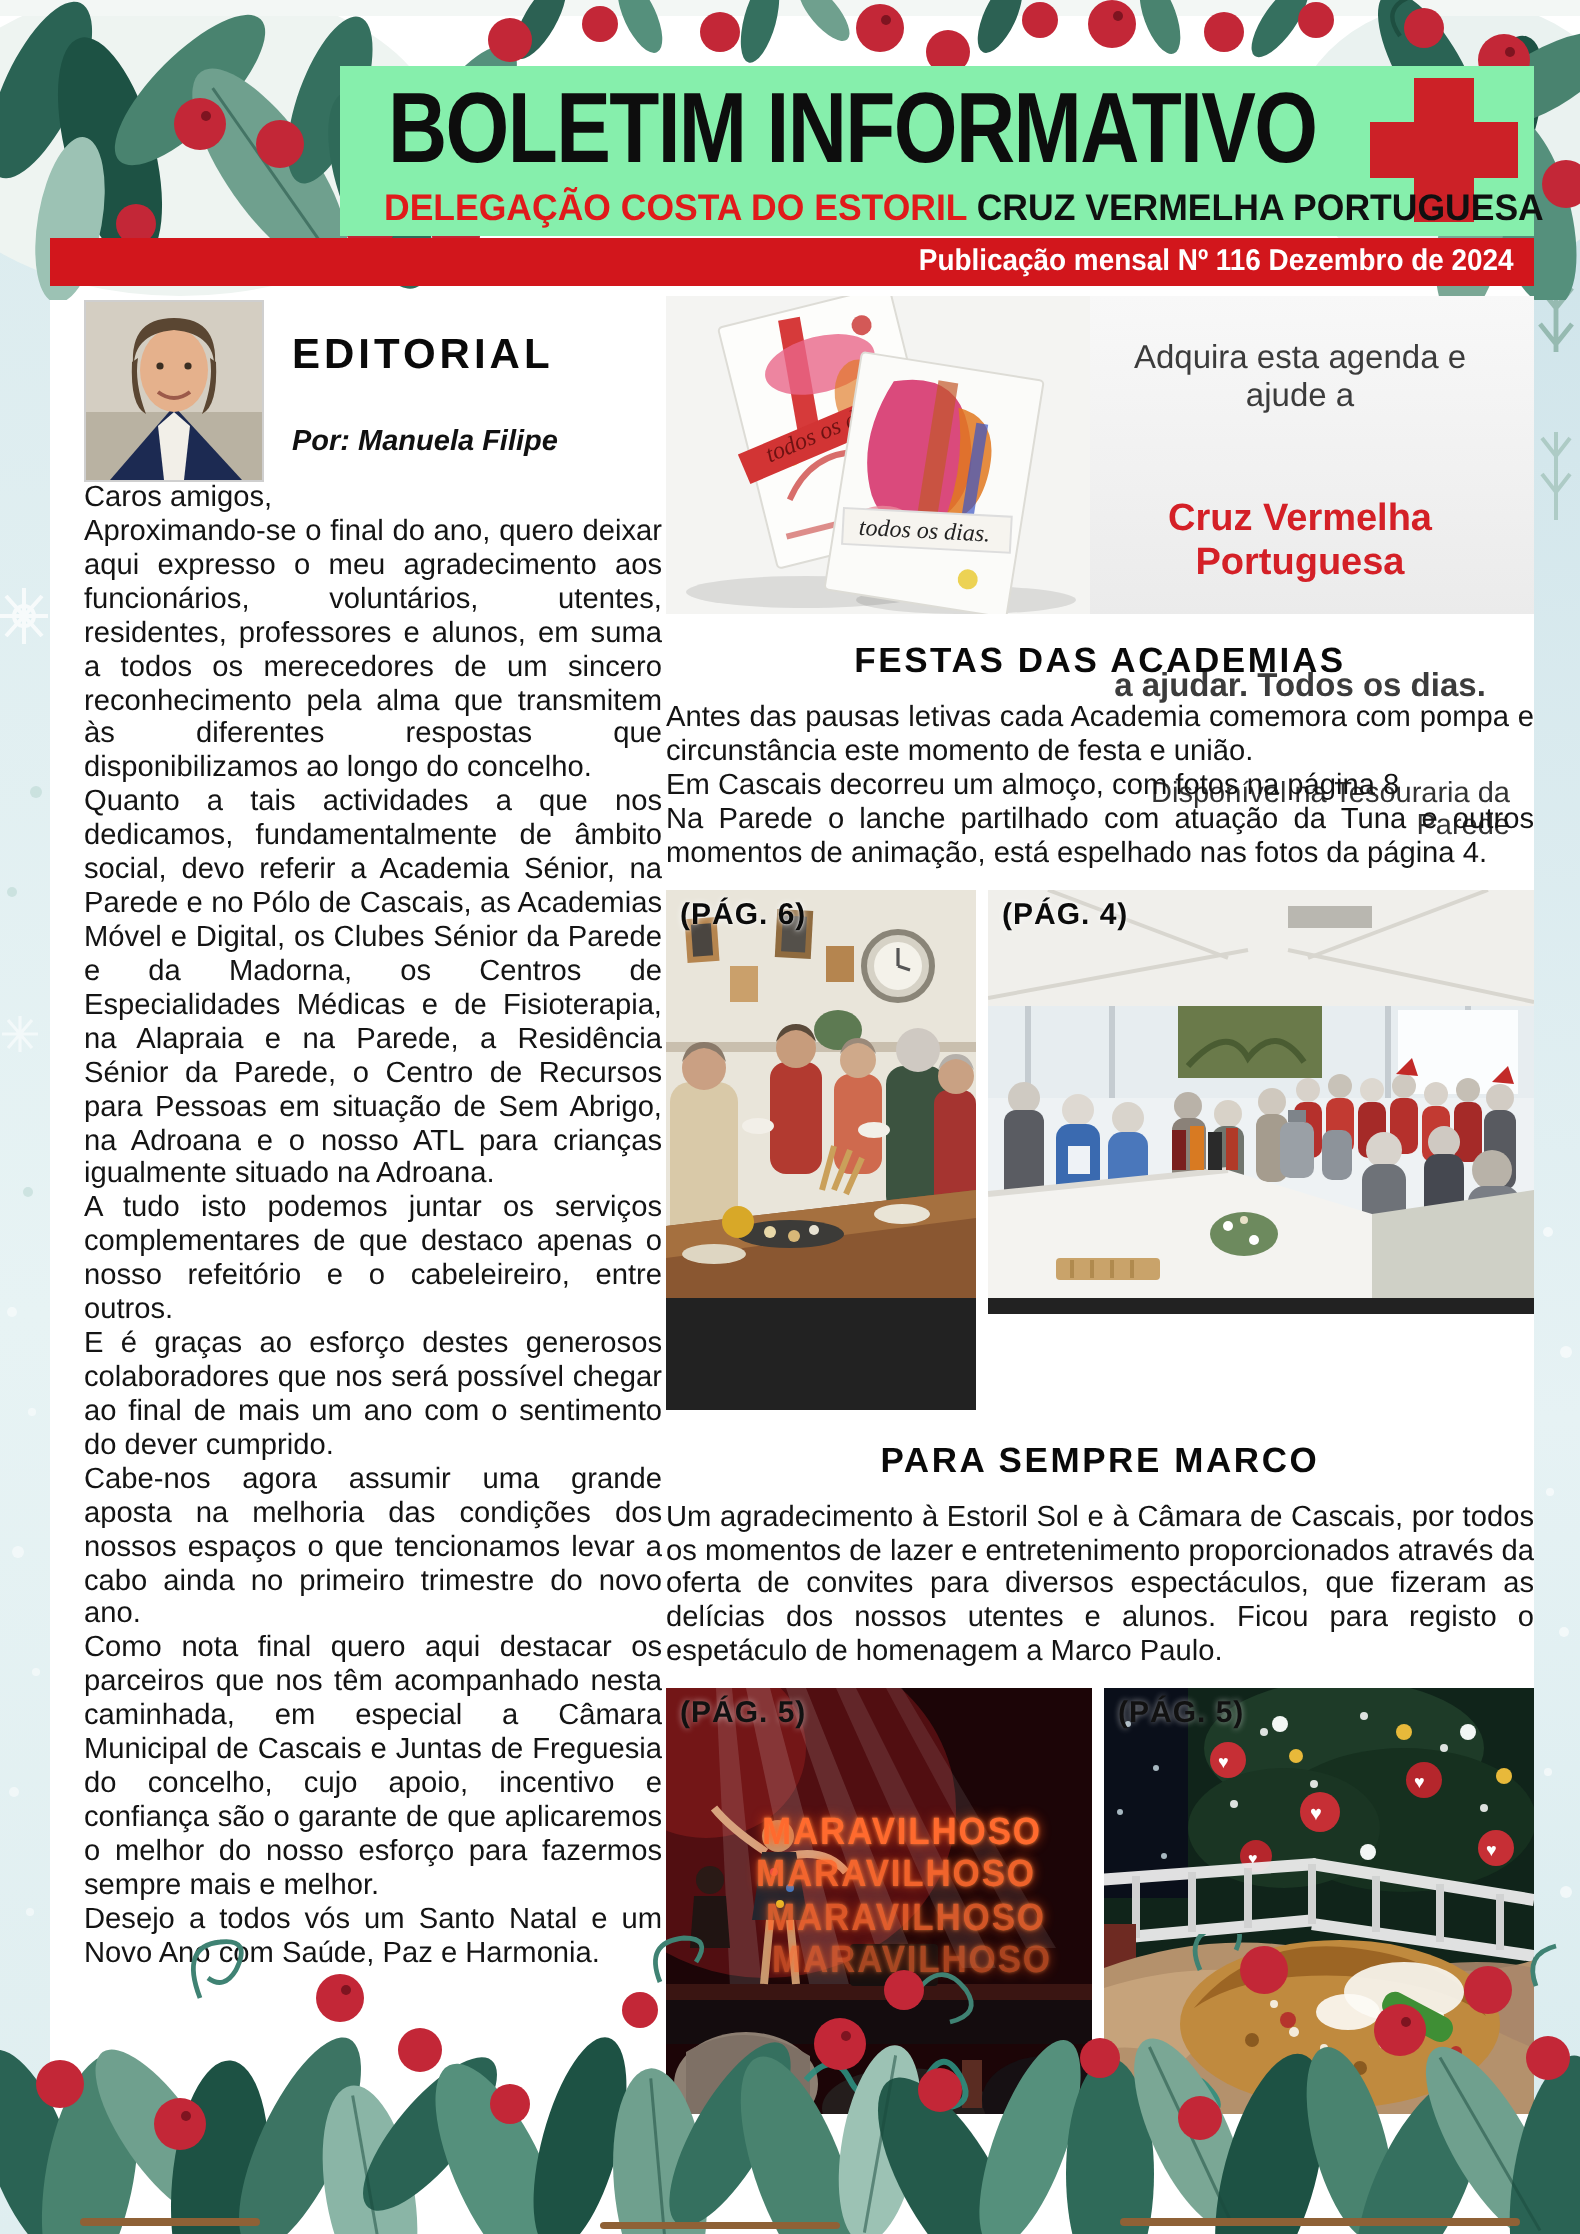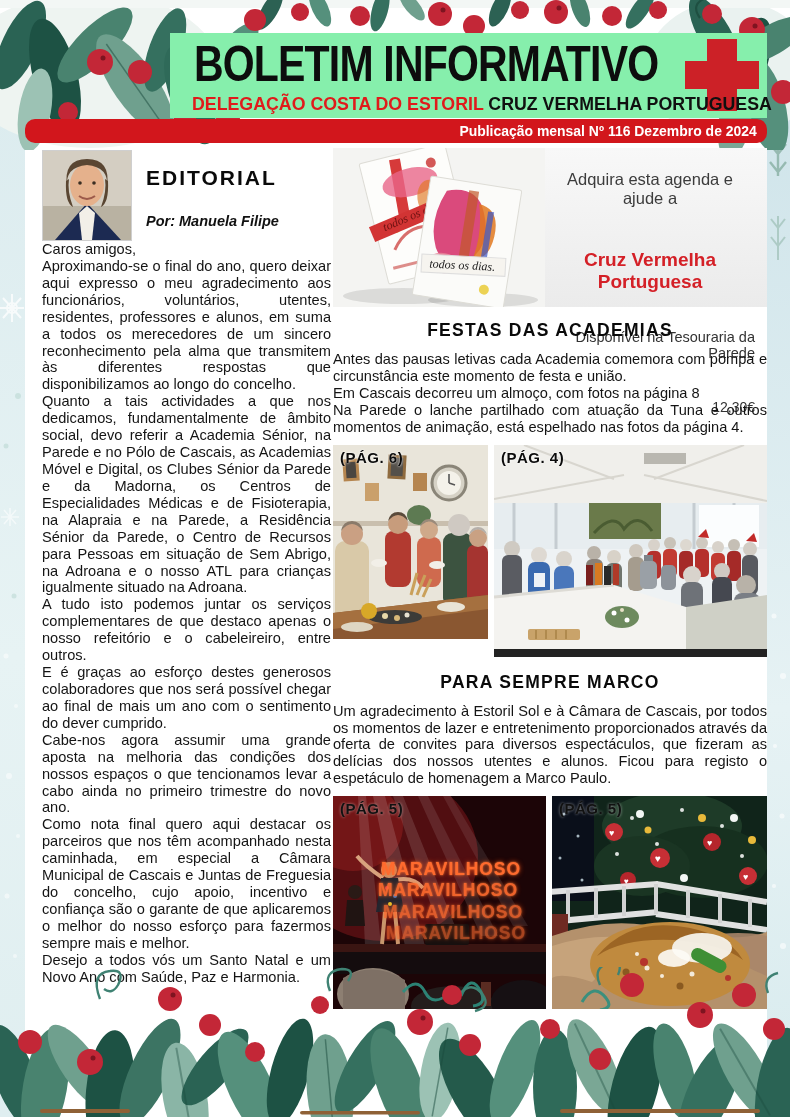--- a/index.html
+++ b/index.html
@@ -15,21 +15,21 @@
   
   .title-box{position:absolute;left:170px;top:33px;width:597px;height:85px;background:#86efac;z-index:3;}
   .title-main{position:absolute;left:24px;top:6px;font-weight:bold;font-size:50px;line-height:1;
               letter-spacing:-1px;color:#0d0d0d;transform:scaleX(.82);transform-origin:left top;white-space:nowrap;}
   .subtitle{position:absolute;left:22px;bottom:3px;font-size:18.5px;font-weight:bold;white-space:nowrap;
             transform:scaleX(.96);transform-origin:left bottom;}
   .subtitle .red{color:#e01b1b;}
   .subtitle .black{color:#101010;}
   .cross{position:absolute;right:5px;top:2px;width:80px;height:80px;}
   .pub-bar{position:absolute;left:25px;top:119px;width:742px;height:24px;background:#d2161c;z-index:3;
-           color:#fff;font-weight:bold;font-size:15px;line-height:24px;text-align:right;box-sizing:border-box;padding-right:10px;border-radius:10px;}
+           color:#fff;font-weight:bold;font-size:15px;line-height:24px;text-align:right;box-sizing:border-box;padding-right:10px;}
   .pub-bar span{display:inline-block;transform:scaleX(.93);transform-origin:right;}
   
   .left-col{position:absolute;left:42px;top:150px;width:289px;z-index:3;}
   .right-col{position:absolute;left:333px;top:148px;width:434px;z-index:3;}
   .ed-head{display:flex;}
   .ed-photo{width:90px;height:91px;flex:0 0 auto;border:1px solid #cfcfcf;box-sizing:border-box;background:#cfc9bd;}
   .ed-meta{padding:16px 0 0 14px;}
   .ed-title{font-size:21px;font-weight:bold;letter-spacing:2px;color:#0a0a0a;}
   .ed-byline{margin-top:23px;font-size:14.5px;font-weight:bold;font-style:italic;color:#111;}
   .body-text{font-size:14.6px;line-height:1.16;text-align:justify;color:#141414;}
@@ -45,21 +45,21 @@
   .ad-avail{margin-top:auto;font-size:14.5px;color:#333;text-align:right;}
   .ad-price{font-size:14px;color:#333;text-align:right;margin-top:2px;}
   
   .sec-h{font-size:17.5px;font-weight:bold;letter-spacing:1.3px;text-align:center;color:#0a0a0a;margin:13px 0 10px;}
   .sec-p p{margin:0;}
   .photo-row{display:flex;gap:6px;margin-top:9px;}
   .photo{position:relative;overflow:hidden;background:#222;}
   .caption{position:absolute;top:4px;left:7px;font-size:15px;font-weight:bold;color:#0b0b0b;
            text-shadow:0 0 3px rgba(255,255,255,.85),0 0 1px rgba(255,255,255,.9);z-index:2;letter-spacing:.5px;}
   .caption.darkbg{color:#111;text-shadow:0 0 3px rgba(255,255,255,.55);}
-  .s1p1{width:155px;height:194px;} .s1p2{width:273px;height:212px;}
+  .s1p1{width:155px;height:260px;} .s1p2{width:273px;height:212px;}
   .s2p1{width:213px;height:213px;} .s2p2{width:215px;height:213px;}
   .neon{position:absolute;right:8px;top:62px;text-align:left;z-index:1;}
   .neon span{display:block;font-weight:bold;font-size:19px;letter-spacing:1px;color:#ff6a2e;
              text-shadow:0 0 6px rgba(255,80,20,.9),0 0 2px rgba(255,160,80,.9);line-height:1.12;
              transform:scaleX(.92);transform-origin:left;}
   .neon span:nth-child(2){margin-left:-3px;opacity:.92;}
   .neon span:nth-child(3){margin-left:2px;opacity:.8;}
   .neon span:nth-child(4){margin-left:5px;opacity:.62;}
   .mt16{margin-top:15px;}
   svg{display:block;}
@@ -256,20 +256,21 @@
             <ellipse cx="26" cy="84" rx="16" ry="10" fill="#e8889a" opacity=".8"></ellipse>
             <rect x="4" y="74" width="84" height="18" fill="#f6f4ef" stroke="#ddd" transform="rotate(-6 46 83)"></rect>
             <text x="12" y="87" transform="rotate(-6 46 83)" font-family="Liberation Serif,serif" font-style="italic" font-size="12" fill="#222">todos os dias.</text>
             <circle cx="70" cy="104" r="5" fill="#e8c82a" opacity=".8"></circle>
           </g>
         </svg>
       </div>
       <div class="ad-text">
         <div class="ad-l1">Adquira esta agenda e ajude a</div>
         <div class="ad-l2">Cruz Vermelha Portuguesa</div>
+        <div class="ad-l3">a ajudar. Todos os dias.</div>
         <div class="ad-avail">Disponível na Tesouraria da Parede</div>
         <div class="ad-price">12,30€</div>
       </div>
     </div>
 
     <div class="sec-h">FESTAS DAS ACADEMIAS</div>
     <div class="body-text sec-p">
       <p>Antes das pausas letivas cada Academia comemora com pompa e circunstância este momento de festa e união.</p>
       <p>Em Cascais decorreu um almoço, com fotos na página 8</p>
       <p>Na Parede o lanche partilhado com atuação da Tuna e outros momentos de animação, está espelhado nas fotos da página 4.</p>

